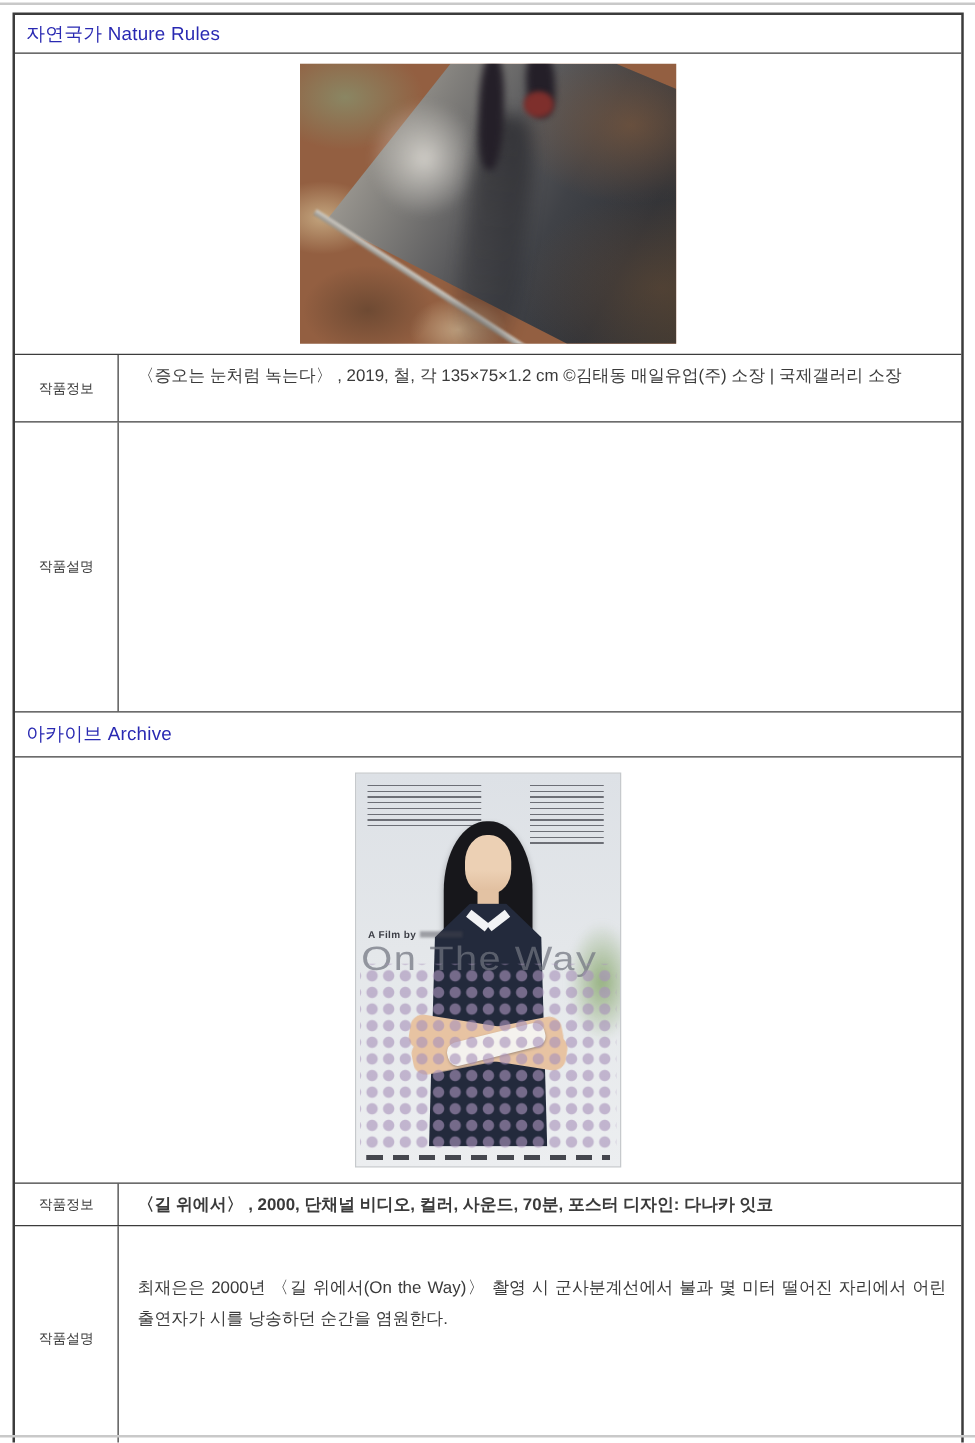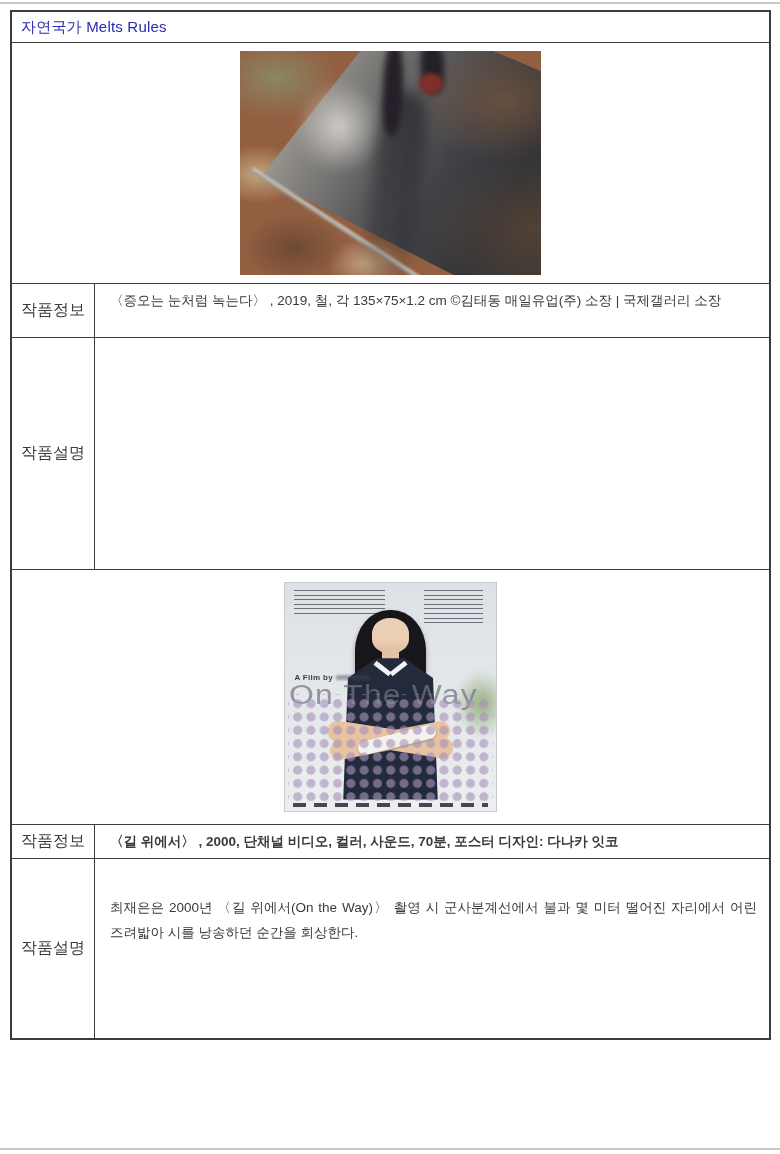--- a/index.html
+++ b/index.html
@@ -24,21 +24,21 @@
   .section-header span { color: #2929b2; font-size: 15px; letter-spacing: 0.2px; }
 
   .media-row { display: flex; justify-content: center; align-items: center; }
   .media-row.first { padding: 8px 0; }
   .media-row.second { padding: 12px 0; }
 
   .pair-row { display: flex; align-items: stretch; }
   .label-cell {
     flex: 0 0 83px; border-right: 1px solid #3c3c3c;
     display: flex; align-items: center; justify-content: center;
-    font-size: 16px; color: #3a3a3a; font-family: Liberation Serif, serif;
+    font-size: 11px; color: #3a3a3a; font-family: Liberation Serif, serif;
   }
   .content-cell {
     flex: 1; padding: 4px 12px 4px 15px;
     font-size: 13.5px; line-height: 25px;
     text-align: justify; word-break: keep-all;
     display: flex; flex-direction: column; justify-content: flex-start;
   }
   .desc1 .content-cell { justify-content: flex-start; padding-top: 5px; min-height: 231px; }
   .desc1 .para.p2 { margin-top: 25px; }
   .desc2 .content-cell { justify-content: flex-start; padding-top: 36px; min-height: 179px; }
@@ -79,21 +79,21 @@
   .leg.l2 { left: 60%; top: -5%; width: 7.5%; height: 24%; transform: rotate(-3deg); }
   .shoe { position: absolute; left: 59.5%; top: 10%; width: 8%; height: 9%; background: #7e2f2c; border-radius: 50%; filter: blur(2px); }
   .leg-shadow {
     position: absolute; left: 44%; top: 18%; width: 16%; height: 85%;
     background: linear-gradient(to bottom, rgba(18,18,24,0.55), rgba(25,25,30,0.12));
     transform: rotate(7deg); filter: blur(7px); border-radius: 30%;
   }
 
   
   .poster {
-    position: relative; width: 213px; height: 230px; overflow: hidden;
+    position: relative; width: 213px; height: 316px; overflow: hidden;
     background: linear-gradient(to bottom, #dde1e6 0%, #e4e7ea 45%, #eceef0 100%);
     border: 1px solid #c6c9cc;
   }
   .foliage {
     position: absolute; right: -6%; top: 38%; width: 26%; height: 30%;
     background: radial-gradient(closest-side, rgba(140,170,115,0.9), rgba(140,170,115,0));
     filter: blur(3px);
   }
   .text-block {
     position: absolute;
@@ -154,21 +154,21 @@
   }
 </style>
 </head>
 <body>
 
 <div class="page-rule top"></div>
 
 <div class="doc">
 
   <div class="row section-header">
-    <span>자연국가 Melts Rules</span>
+    <span>자연국가 Nature Rules</span>
   </div>
 
   <div class="row media-row first">
     <div class="artwork-photo">
       <div class="plate"></div>
       <div class="plate-edge"></div>
       <div class="plate-sheen"></div>
       <div class="leg-shadow"></div>
       <div class="leg l1"></div>
       <div class="leg l2"></div>
@@ -182,20 +182,23 @@
       <div class="para">〈증오는 눈처럼 녹는다〉 , 2019, 철, 각 135×75×1.2 cm ©김태동 매일유업(주) 소장 | 국제갤러리 소장</div>
     </div>
   </div>
 
   <div class="row pair-row desc1">
     <div class="label-cell">작품설명</div>
     <div class="content-cell">
     </div>
   </div>
 
+  <div class="row section-header tall">
+    <span>아카이브 Archive</span>
+  </div>
 
   <div class="row media-row second">
     <div class="poster">
       <div class="foliage"></div>
       <div class="text-block tb-left"></div>
       <div class="text-block tb-right"></div>
       <div class="girl-hair"></div>
       <div class="girl-face"></div>
       <div class="girl-neck"></div>
       <div class="girl-shirt"></div>
@@ -214,19 +217,19 @@
   <div class="row pair-row info2">
     <div class="label-cell">작품정보</div>
     <div class="content-cell">
       <div class="para">〈길 위에서〉 , 2000, 단채널 비디오, 컬러, 사운드, 70분, 포스터 디자인: 다나카 잇코</div>
     </div>
   </div>
 
   <div class="row pair-row desc2">
     <div class="label-cell">작품설명</div>
     <div class="content-cell">
-      <div class="para p1">최재은은 2000년 〈길 위에서(On the Way)〉 촬영 시 군사분계선에서 불과 몇 미터 떨어진 자리에서 어린 즈려밟아 시를 낭송하던 순간을 회상한다.</div>
+      <div class="para p1">최재은은 2000년 〈길 위에서(On the Way)〉 촬영 시 군사분계선에서 불과 몇 미터 떨어진 자리에서 어린 출연자가 시를 낭송하던 순간을 염원한다.</div>
     </div>
   </div>
 
 </div>
 
 <div class="page-rule bottom"></div>
 
 </body></html>

